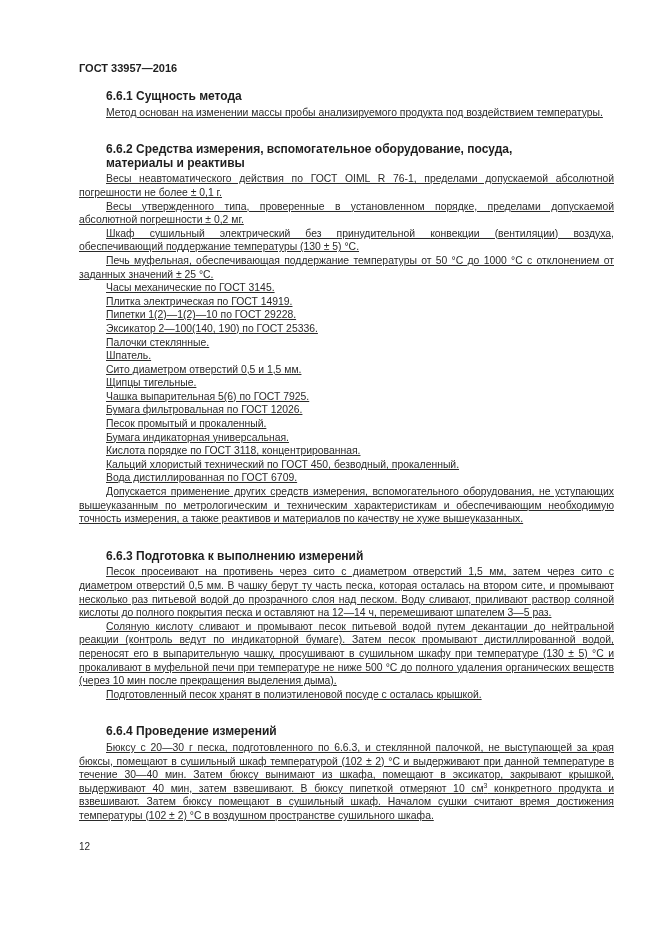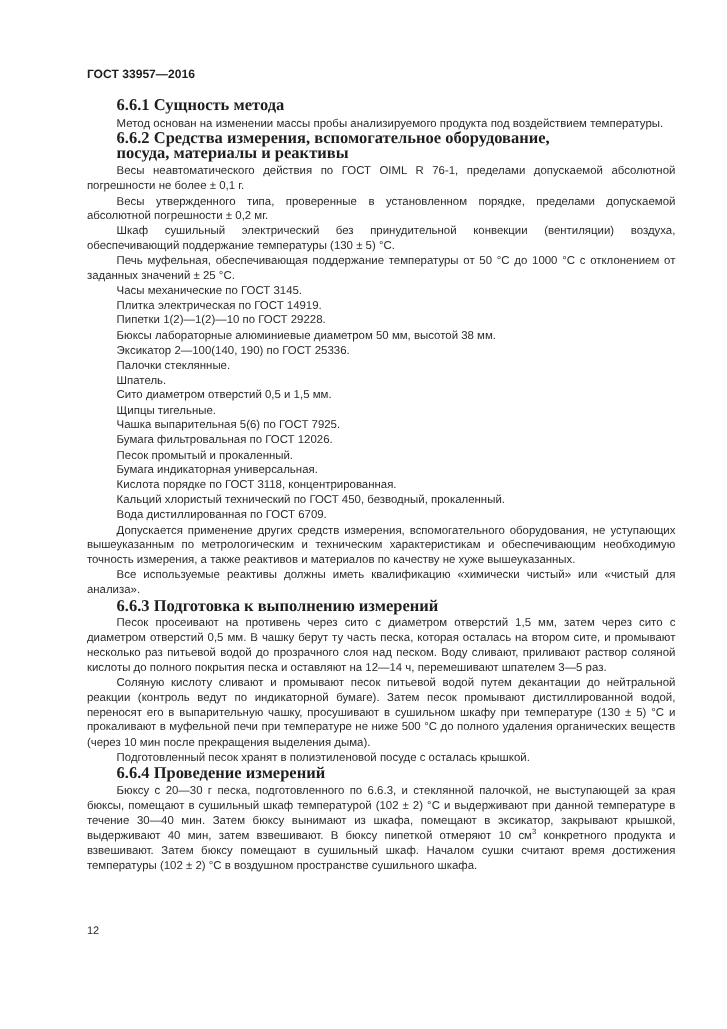--- a/index.html
+++ b/index.html
@@ -1,22 +1,22 @@
 <!DOCTYPE html>
 <html><head>
 <meta charset="utf-8">
 <style>
   html, body { margin: 0; padding: 0; background: #ffffff; }
   body { width: 661px; height: 935px; position: relative; overflow: hidden;
          font-family: "Liberation Sans", sans-serif; color: #2a2a2a; }
   .header { position: absolute; left: 79px; top: 62px; font-weight: bold; font-size: 11px; color: #1e1e1e; }
   .content { position: absolute; left: 79px; top: 90px; width: 535px; font-size: 10.4px; line-height: 13.6px; }
-  h3 { font-size: 15px; font-weight: bold; margin: 0 0 0 0; padding-left: 27px; color: #1e1e1e; line-height: 13.6px; font-family: Liberation Serif, serif; }
-  h3.gap { margin-top: 1px; }
-  p { margin: 0; text-align: justify; text-indent: 27px; }
+  h3 { font-size: 12px; font-weight: bold; margin: 0 0 0 0; padding-left: 27px; color: #1e1e1e; line-height: 13.6px; }
+  h3.gap { margin-top: 24px; }
+  p { margin: 0; text-align: justify; text-indent: 27px; text-decoration: underline; }
   p.h-after { margin-top: 2px; }
   .list p { text-align: left; }
   .pnum { position: absolute; left: 79px; top: 841px; font-size: 10px; color: #2a2a2a; }
   sup { font-size: 7px; line-height: 0; }
 </style>
 </head>
 <body>
 
 <div class="header">ГОСТ 33957—2016</div>
 
@@ -28,37 +28,35 @@
   <h3 class="gap" style="width:440px;">6.6.2 Средства измерения, вспомогательное оборудование, посуда, материалы и реактивы</h3>
   <p class="h-after">Весы неавтоматического действия по ГОСТ OIML R 76-1, пределами допускаемой абсолютной погрешности не более ± 0,1 г.</p>
   <p>Весы утвержденного типа, проверенные в установленном порядке, пределами допускаемой абсолютной погрешности ± 0,2 мг.</p>
   <p>Шкаф сушильный электрический без принудительной конвекции (вентиляции) воздуха, обеспечивающий поддержание температуры (130 ± 5) °С.</p>
   <p>Печь муфельная, обеспечивающая поддержание температуры от 50 °С до 1000 °С с отклонением от заданных значений ± 25 °С.</p>
 
   <div class="list">
     <p>Часы механические по ГОСТ 3145.</p>
     <p>Плитка электрическая по ГОСТ 14919.</p>
     <p>Пипетки 1(2)—1(2)—10 по ГОСТ 29228.</p>
-    <p>Бюксы лабораторные алюминиевые диаметром 50 мм, высотой 38 мм.</p>
     <p>Эксикатор 2—100(140, 190) по ГОСТ 25336.</p>
     <p>Палочки стеклянные.</p>
     <p>Шпатель.</p>
     <p>Сито диаметром отверстий 0,5 и 1,5 мм.</p>
     <p>Щипцы тигельные.</p>
     <p>Чашка выпарительная 5(6) по ГОСТ 7925.</p>
     <p>Бумага фильтровальная по ГОСТ 12026.</p>
     <p>Песок промытый и прокаленный.</p>
     <p>Бумага индикаторная универсальная.</p>
     <p>Кислота порядке по ГОСТ 3118, концентрированная.</p>
     <p>Кальций хлористый технический по ГОСТ 450, безводный, прокаленный.</p>
     <p>Вода дистиллированная по ГОСТ 6709.</p>
   </div>
 
   <p>Допускается применение других средств измерения, вспомогательного оборудования, не уступающих вышеуказанным по метрологическим и техническим характеристикам и обеспечивающим необходимую точность измерения, а также реактивов и материалов по качеству не хуже вышеуказанных.</p>
-  <p>Все используемые реактивы должны иметь квалификацию «химически чистый» или «чистый для анализа».</p>
 
   <h3 class="gap">6.6.3 Подготовка к выполнению измерений</h3>
   <p class="h-after">Песок просеивают на противень через сито с диаметром отверстий 1,5 мм, затем через сито с диаметром отверстий 0,5 мм. В чашку берут ту часть песка, которая осталась на втором сите, и промывают несколько раз питьевой водой до прозрачного слоя над песком. Воду сливают, приливают раствор соляной кислоты до полного покрытия песка и оставляют на 12—14 ч, перемешивают шпателем 3—5 раз.</p>
   <p>Соляную кислоту сливают и промывают песок питьевой водой путем декантации до нейтральной реакции (контроль ведут по индикаторной бумаге). Затем песок промывают дистиллированной водой, переносят его в выпарительную чашку, просушивают в сушильном шкафу при температуре (130 ± 5) °С и прокаливают в муфельной печи при температуре не ниже 500 °С до полного удаления органических веществ (через 10 мин после прекращения выделения дыма).</p>
   <p>Подготовленный песок хранят в полиэтиленовой посуде с осталась крышкой.</p>
 
   <h3 class="gap">6.6.4 Проведение измерений</h3>
   <p class="h-after"><span>Бюксу с 20—30 г песка, подготовленного по 6.6.3, и стеклянной палочкой, не выступающей за края бюксы, помещают в сушильный шкаф температурой (102 ± 2) °С и выдерживают при данной температуре в течение 30—40 мин. Затем бюксу вынимают из шкафа, помещают в эксикатор, закрывают крышкой, выдерживают 40 мин, затем взвешивают. В бюксу пипеткой отмеряют 10 см</span><sup>3</sup><span> конкретного продукта и взвешивают. Затем бюксу помещают в сушильный шкаф. Началом сушки считают время достижения температуры (102 ± 2) °С в воздушном пространстве сушильного шкафа.</span></p>
 </div>
 

